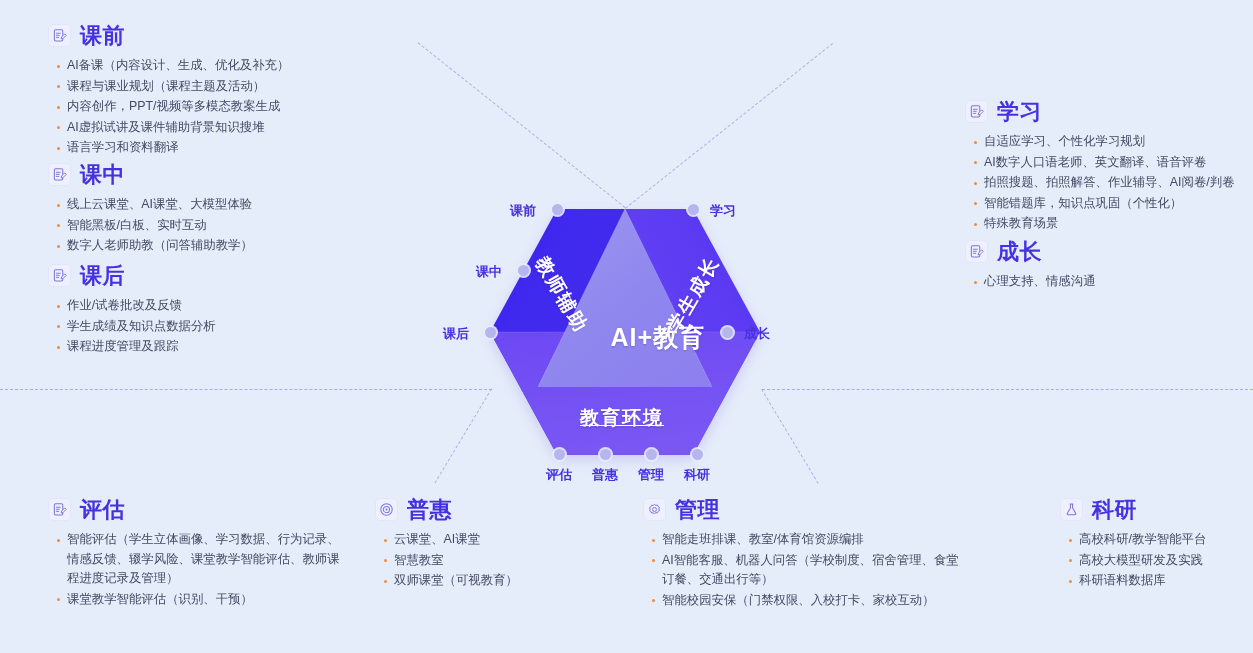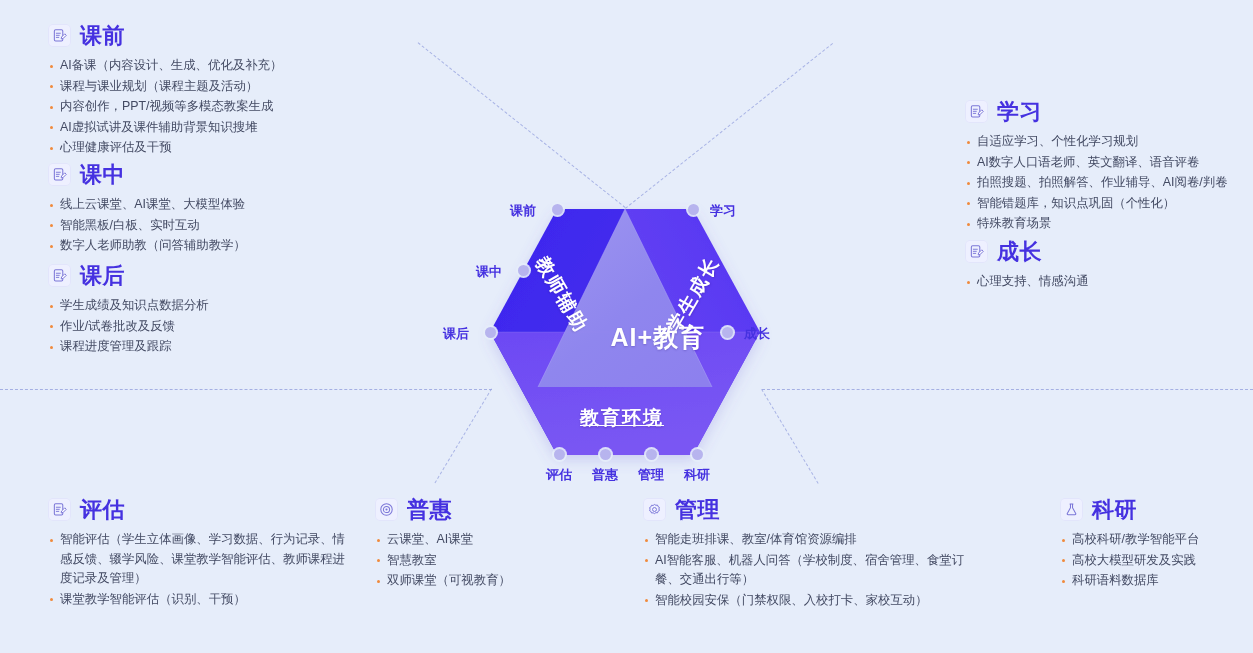--- a/index.html
+++ b/index.html
@@ -59,21 +59,21 @@
   .blk-icon svg { display: block; }
   .blk-title {
     font-size: 22px;
     font-weight: 700;
     color: #4531e0;
     letter-spacing: .5px;
     line-height: 1;
   }
   ul.blk-list {
     list-style: none;
-    margin: 1px;
+    margin: 8px;
     padding: 0;
   }
   ul.blk-list li {
     position: relative;
     padding-left: 11px;
     font-size: 12.4px;
     line-height: 19.5px;
     color: #434a63;
     margin-bottom: 1px;
   }
@@ -167,21 +167,21 @@
             <path d="M10.2 9.6l3.4-3.4 1.6 1.6-3.4 3.4-2 .4z" fill="#fff" stroke="#7b76d8" stroke-width="1.05" stroke-linejoin="round"></path>
           </svg>
       </span>
       <span class="blk-title">课前</span>
     </div>
     <ul class="blk-list">
       <li>AI备课（内容设计、生成、优化及补充）</li>
       <li>课程与课业规划（课程主题及活动）</li>
       <li>内容创作，PPT/视频等多模态教案生成</li>
       <li>AI虚拟试讲及课件辅助背景知识搜堆</li>
-      <li>心理健康评估及干预</li>
+      <li>语言学习和资料翻译</li>
     </ul>
   </div>
 
   <div class="block" style="left:48px; top:163px; width:300px;">
     <div class="blk-head">
       <span class="blk-icon">
         <svg width="15" height="15" viewBox="0 0 16 16">
             <rect x="2.5" y="1.8" width="9" height="12" rx="1.4" fill="none" stroke="#7b76d8" stroke-width="1.1"></rect>
             <path d="M4.6 5.6h4.3M4.6 7.8h3.2M4.6 10h2.6" stroke="#7b76d8" stroke-width="1" stroke-linecap="round"></path>
             <path d="M10.2 9.6l3.4-3.4 1.6 1.6-3.4 3.4-2 .4z" fill="#fff" stroke="#7b76d8" stroke-width="1.05" stroke-linejoin="round"></path>
@@ -201,22 +201,22 @@
       <span class="blk-icon">
         <svg width="15" height="15" viewBox="0 0 16 16">
             <rect x="2.5" y="1.8" width="9" height="12" rx="1.4" fill="none" stroke="#7b76d8" stroke-width="1.1"></rect>
             <path d="M4.6 5.6h4.3M4.6 7.8h3.2M4.6 10h2.6" stroke="#7b76d8" stroke-width="1" stroke-linecap="round"></path>
             <path d="M10.2 9.6l3.4-3.4 1.6 1.6-3.4 3.4-2 .4z" fill="#fff" stroke="#7b76d8" stroke-width="1.05" stroke-linejoin="round"></path>
           </svg>
       </span>
       <span class="blk-title">课后</span>
     </div>
     <ul class="blk-list">
+      <li>作业/试卷批改及反馈</li>
       <li>学生成绩及知识点数据分析</li>
-      <li>作业/试卷批改及反馈</li>
       <li>课程进度管理及跟踪</li>
     </ul>
   </div>
 
   <div class="block" style="left:965px; top:100px; width:290px;">
     <div class="blk-head">
       <span class="blk-icon">
         <svg width="15" height="15" viewBox="0 0 16 16">
             <rect x="2.5" y="1.8" width="9" height="12" rx="1.4" fill="none" stroke="#7b76d8" stroke-width="1.1"></rect>
             <path d="M4.6 5.6h4.3M4.6 7.8h3.2M4.6 10h2.6" stroke="#7b76d8" stroke-width="1" stroke-linecap="round"></path>

